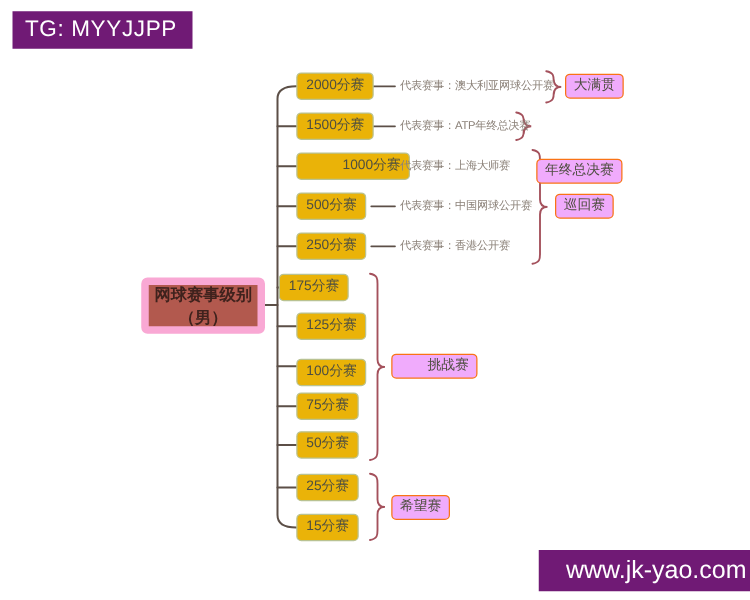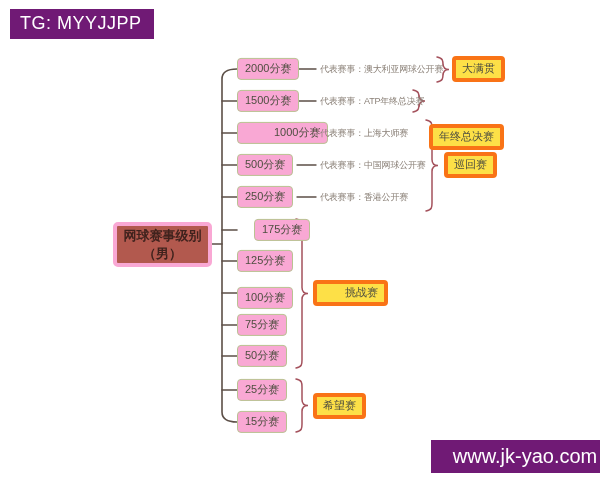--- a/index.html
+++ b/index.html
@@ -30,47 +30,47 @@
     left:431px;top:440px;
     width:188px;height:33px;
     font-size:20px;
     display:flex;align-items:center;justify-content:center;
   }
   .root{
     position:absolute;
     left:113px;top:222px;
     width:99px;height:45px;
     background:#b2594e;
-    border:4px solid #f9a8d4;
+    border:6px solid #f9a8d4;
     border-radius:5px;
     color:#3f221d;
     font-size:13px;
     font-weight:bold;
     display:flex;flex-direction:column;
     align-items:center;justify-content:center;
     line-height:1.35;
     box-sizing:border-box;
   }
   .node{
     position:absolute;
     transform:translateY(-50%);
-    background:#f9a8d4;
+    background:#eab308;
     border:1px solid #b9c292;
     border-radius:4px;
     color:#4e4e40;
     font-size:11px;
     padding:3px 7px 4px 7px;
     white-space:nowrap;
     line-height:1.2;
   }
   .group-node{
     position:absolute;
     transform:translateY(-50%);
-    background:#fde047;
-    border:4px solid #f97316;
+    background:#f0abfc;
+    border:1px solid #f97316;
     border-radius:4px;
     color:#4e4e40;
     font-size:11px;
     padding:2px 6px 3px 6px;
     white-space:nowrap;
     line-height:1.2;
   }
   .rep{
     position:absolute;
     transform:translateY(-50%);
@@ -114,21 +114,21 @@
     <span>网球赛事级别</span>
     <span>（男）</span>
   </div>
 
   <div id="level-nodes">
       <div class="node" style="left: 237px; top: 69px;">2000分赛</div>
       <div class="node" style="left: 237px; top: 101px;">1500分赛</div>
       <div class="node" style="left: 237px; top: 133px; padding-left: 36px;">1000分赛</div>
       <div class="node" style="left: 237px; top: 165px;">500分赛</div>
       <div class="node" style="left: 237px; top: 197px;">250分赛</div>
-      <div class="node" style="left: 254px; top: 230px;">175分赛</div>
+      <div class="node" style="left: 223px; top: 230px;">175分赛</div>
       <div class="node" style="left: 237px; top: 261px;">125分赛</div>
       <div class="node" style="left: 237px; top: 298px;">100分赛</div>
       <div class="node" style="left: 237px; top: 325px;">75分赛</div>
       <div class="node" style="left: 237px; top: 356px;">50分赛</div>
       <div class="node" style="left: 237px; top: 390px;">25分赛</div>
       <div class="node" style="left: 237px; top: 422px;">15分赛</div>
     </div>
   <div id="rep-labels">
       <div class="rep" style="left: 320px; top: 69px;">代表赛事：澳大利亚网球公开赛</div>
       <div class="rep" style="left: 320px; top: 101px;">代表赛事：ATP年终总决赛</div>

